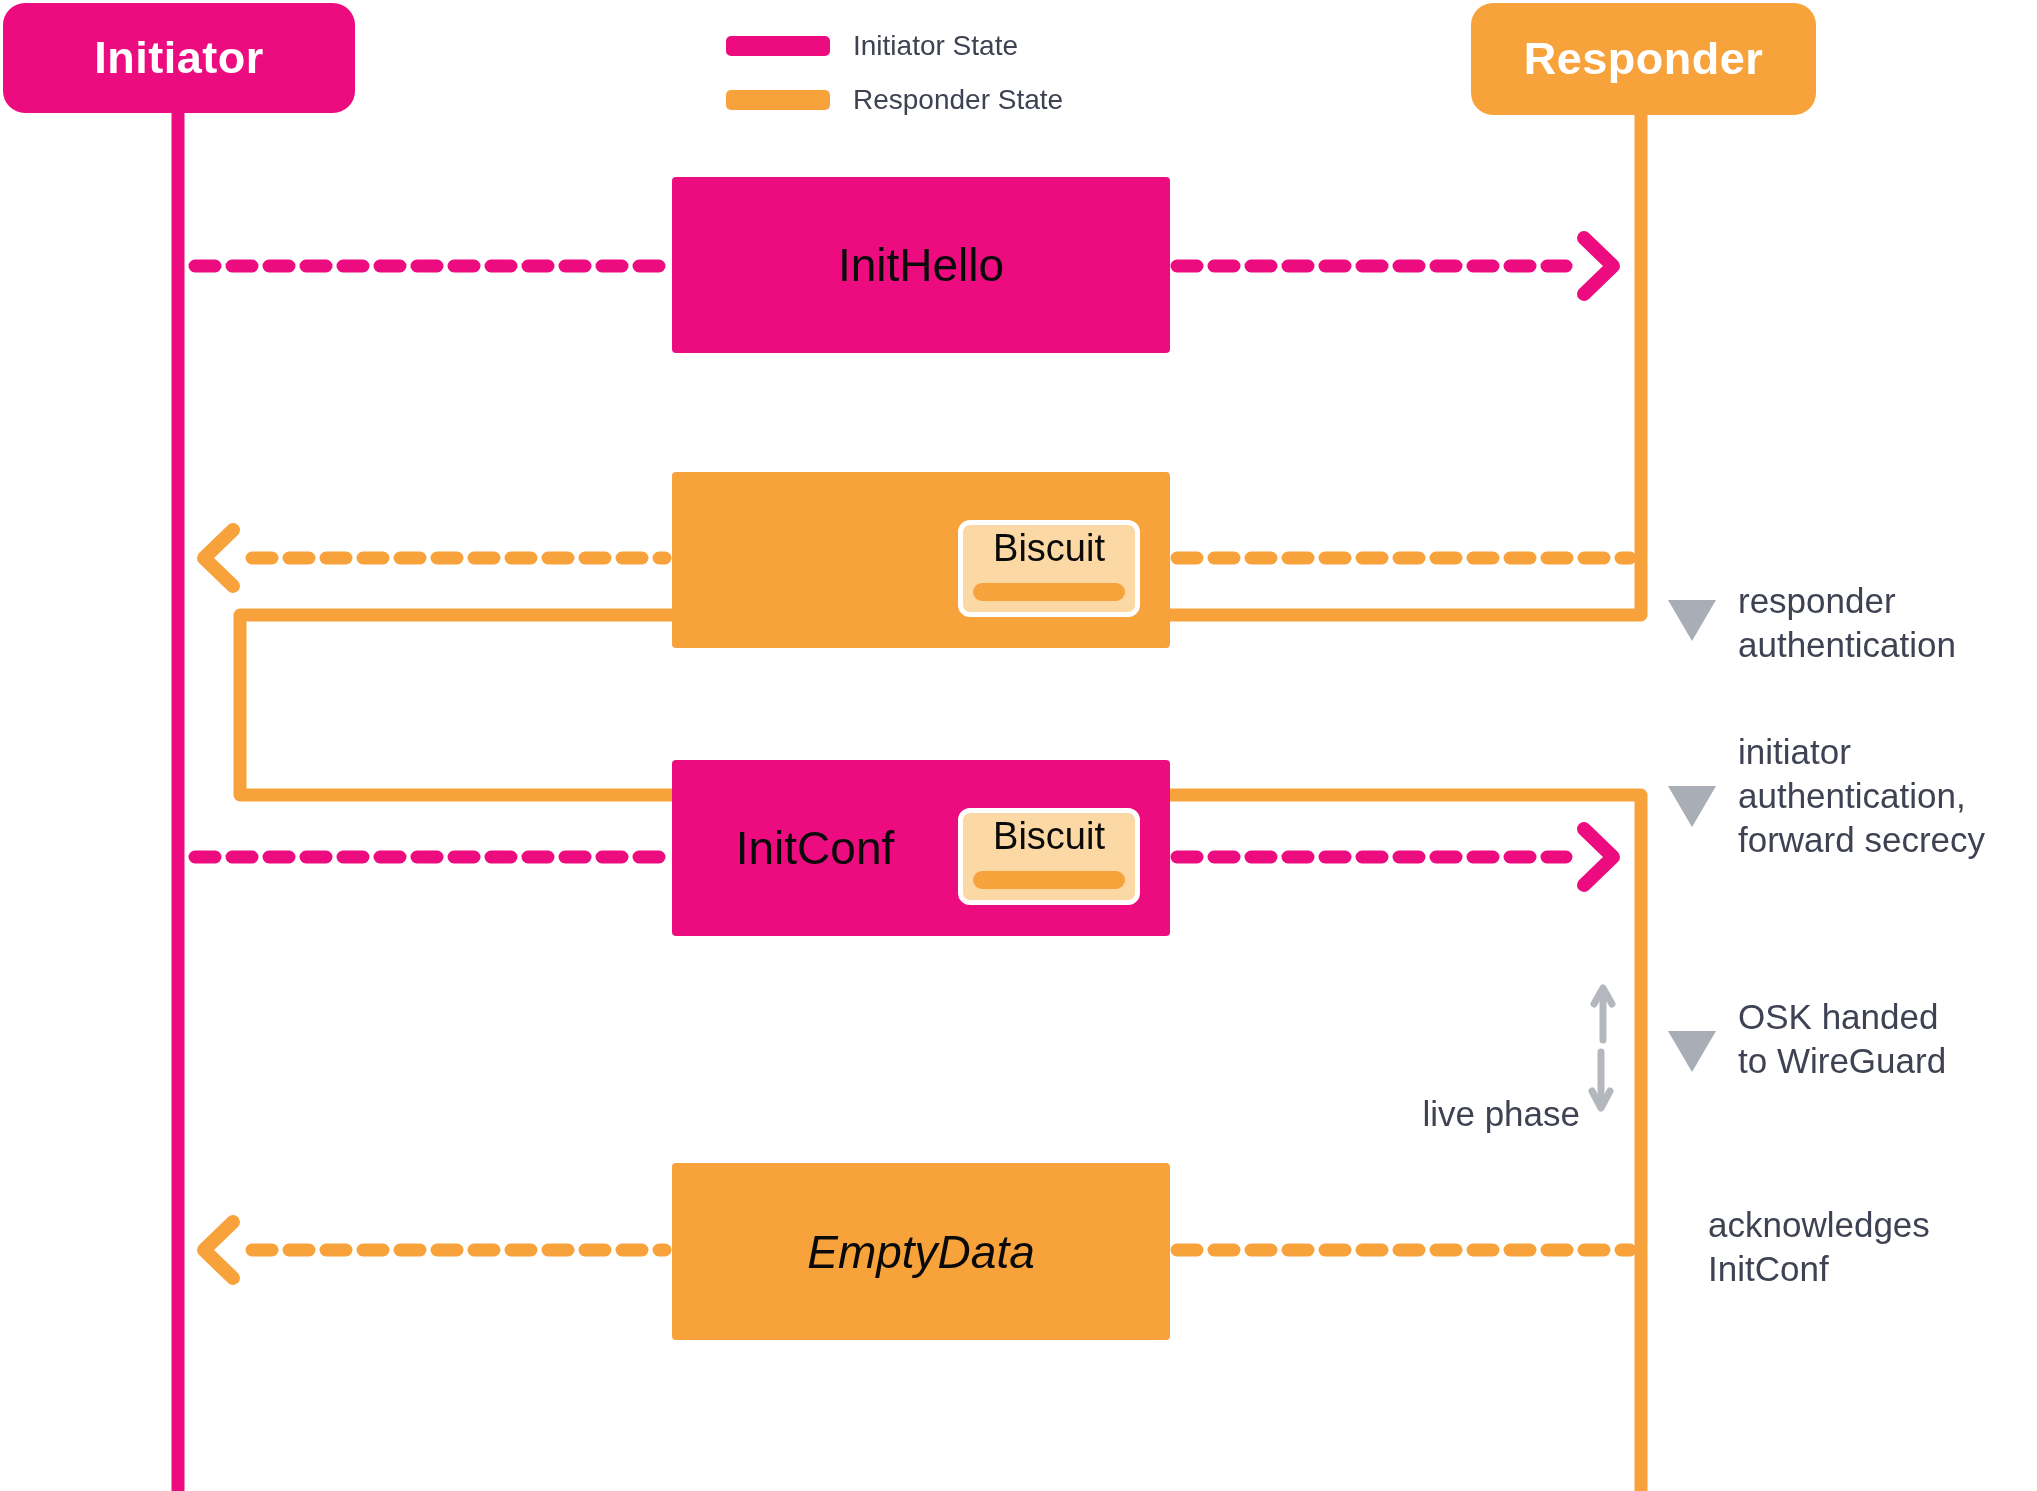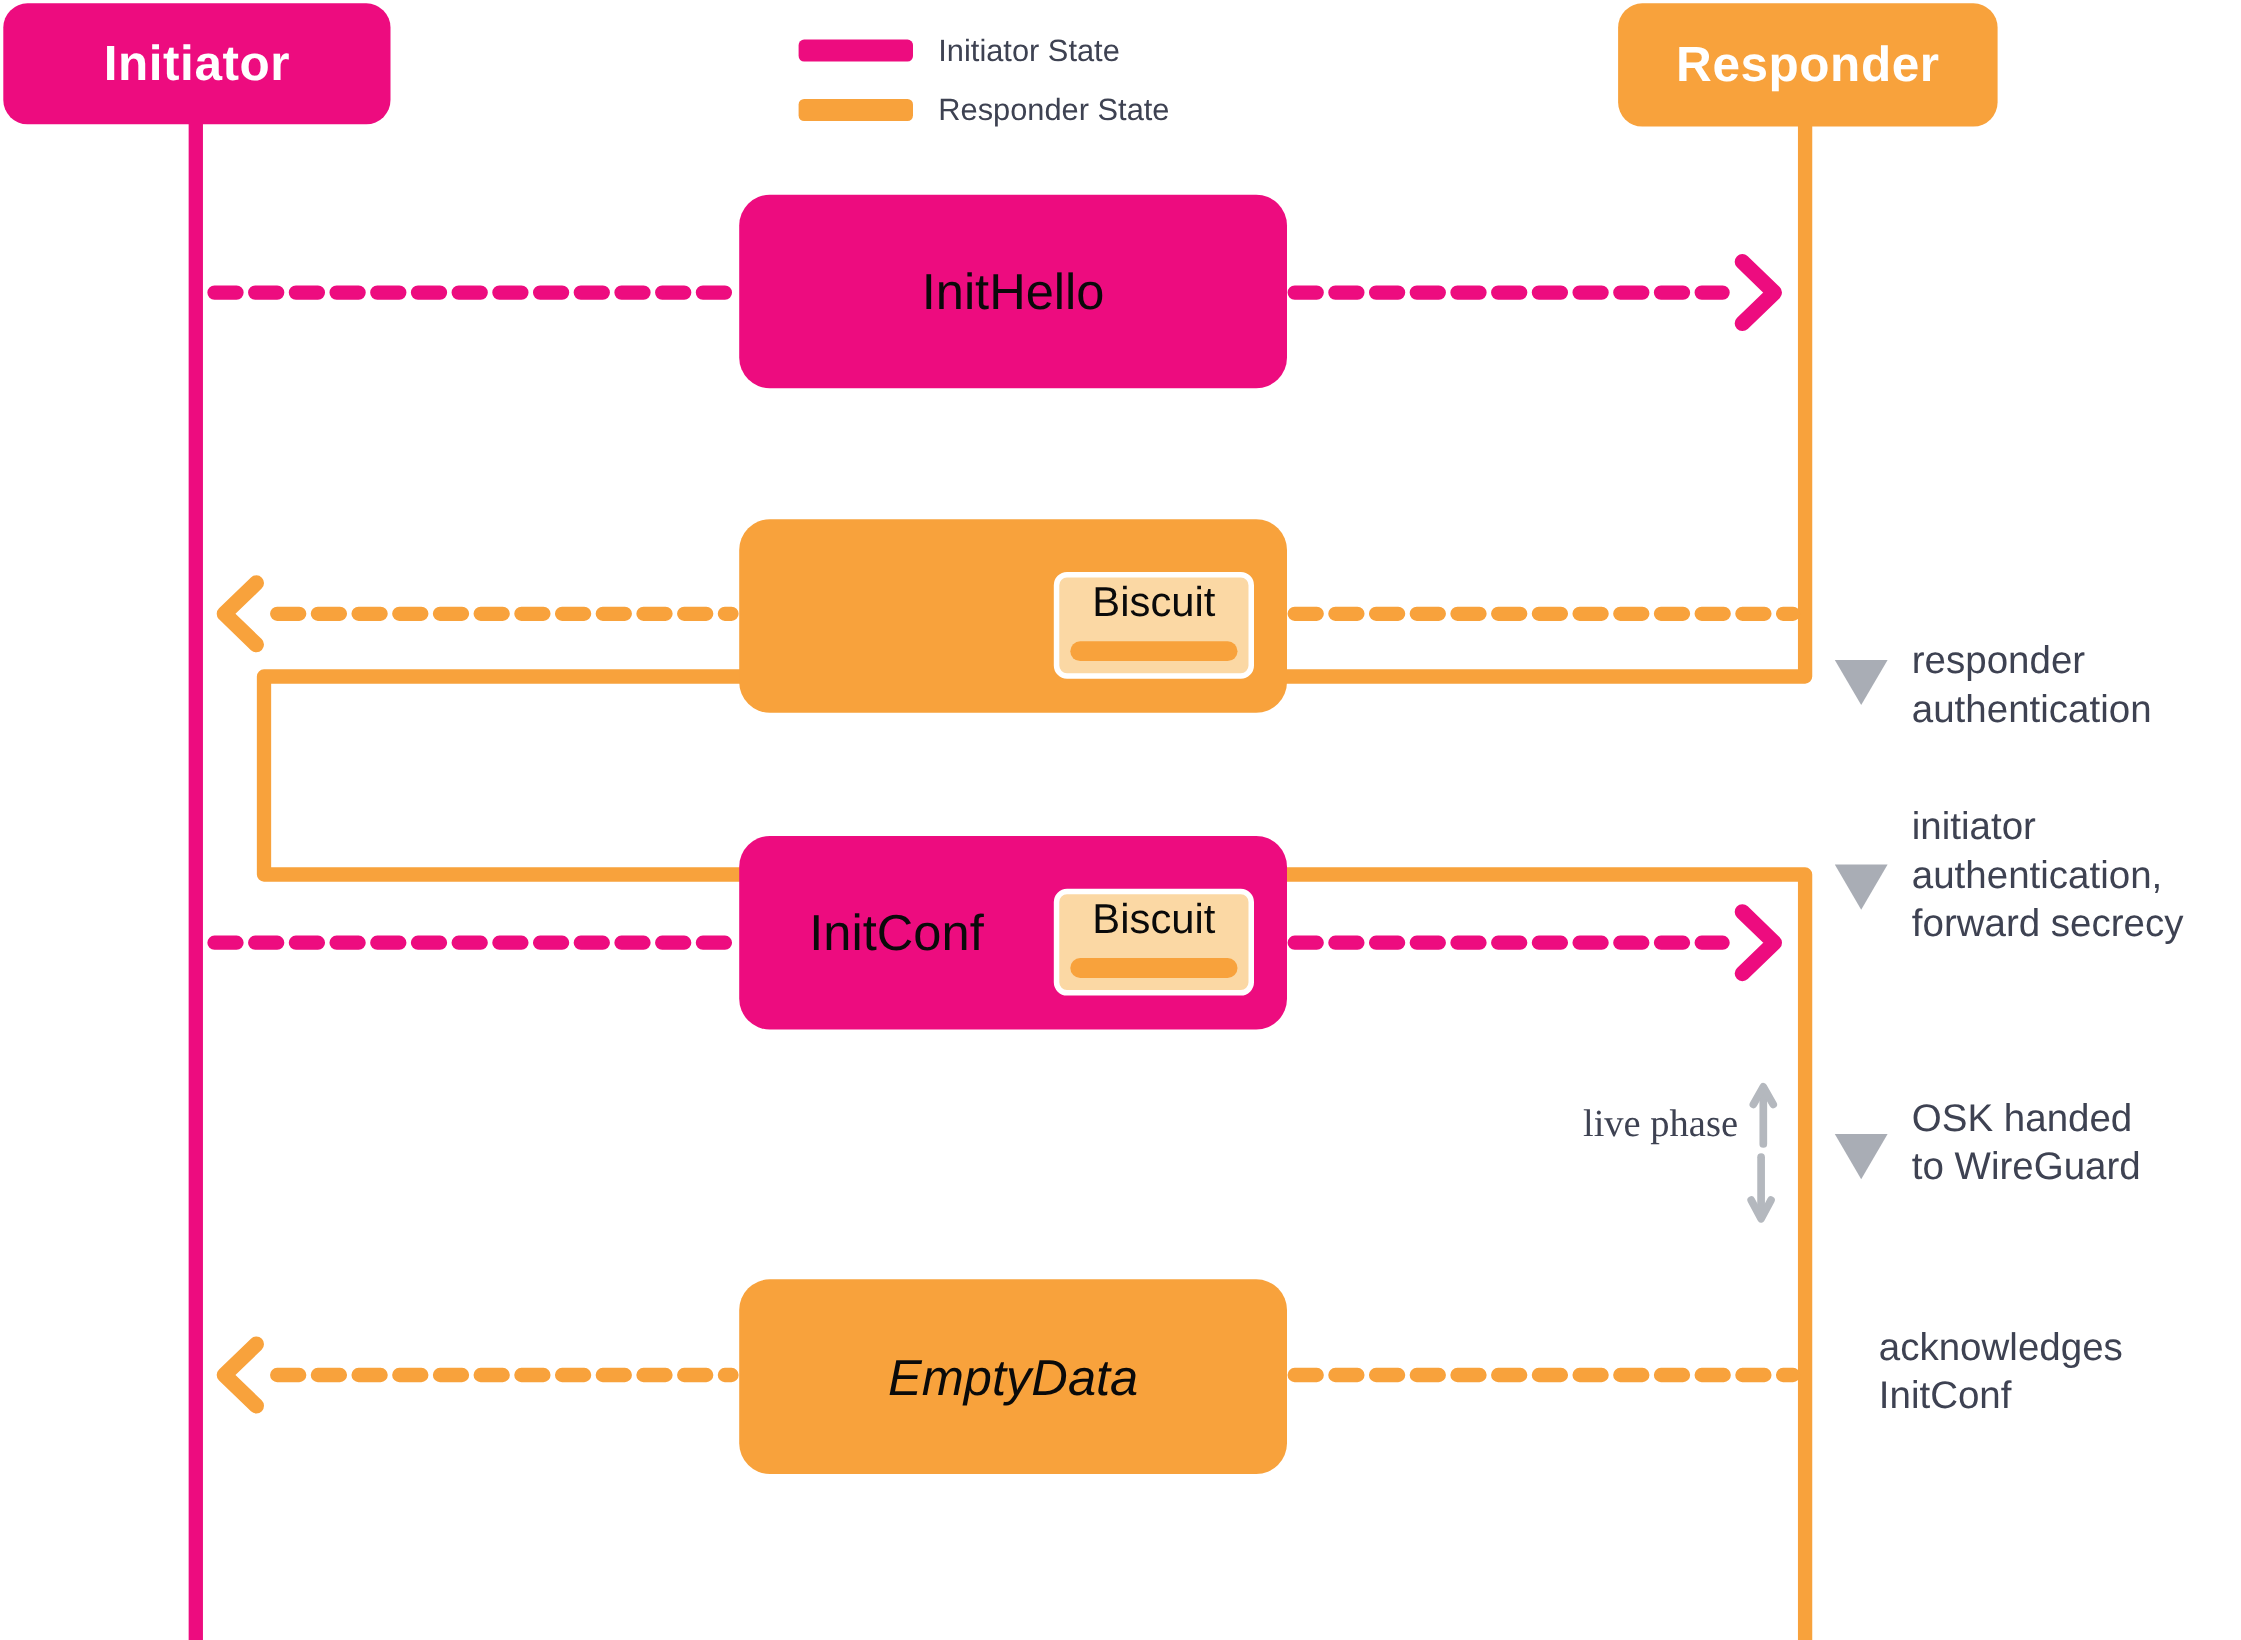--- a/index.html
+++ b/index.html
@@ -19,21 +19,21 @@
   .st-gray{stroke:var(--arrow-gray,#b4b8be);}
 
   .actor{
     border-radius:22px;display:flex;align-items:center;justify-content:center;
     color:#fff;font-size:45px;font-weight:700;letter-spacing:.5px;
   }
   .actor.pink{background:var(--initiator,#ed0c7f);}
   .actor.orange{background:var(--responder,#f8a23c);}
 
   .msg{
-    border-radius:28px;display:flex;align-items:center;justify-content:center;
+    border-radius:4px;display:flex;align-items:center;justify-content:center;
     color:#0a0a0a;font-size:46px;
   }
   .msg.pink{background:var(--initiator,#ed0c7f);}
   .msg.orange{background:var(--responder,#f8a23c);}
   .msg .msg-label-left{
     position:absolute;left:0;top:0;width:286px;height:100%;
     display:flex;align-items:center;justify-content:center;
   }
   .biscuit{
     position:absolute;right:30px;top:48px;width:182px;height:97px;
@@ -148,17 +148,17 @@
   <div class="annotation" style="left:1738px;top:995px;">
     <span>OSK handed</span>
     <span>to WireGuard</span>
   </div>
 
   <div class="annotation" style="left:1680px;top:1203px;margin-left:28px;">
     <span>acknowledges</span>
     <span>InitConf</span>
   </div>
 
-  <div class="phase-labels" style="top:1000px;font-family:Liberation Serif, serif;">
+  <div class="phase-labels" style="top:1092px;">
     <span>live phase</span>
   </div>
 
 </div>
 
 </body></html>

